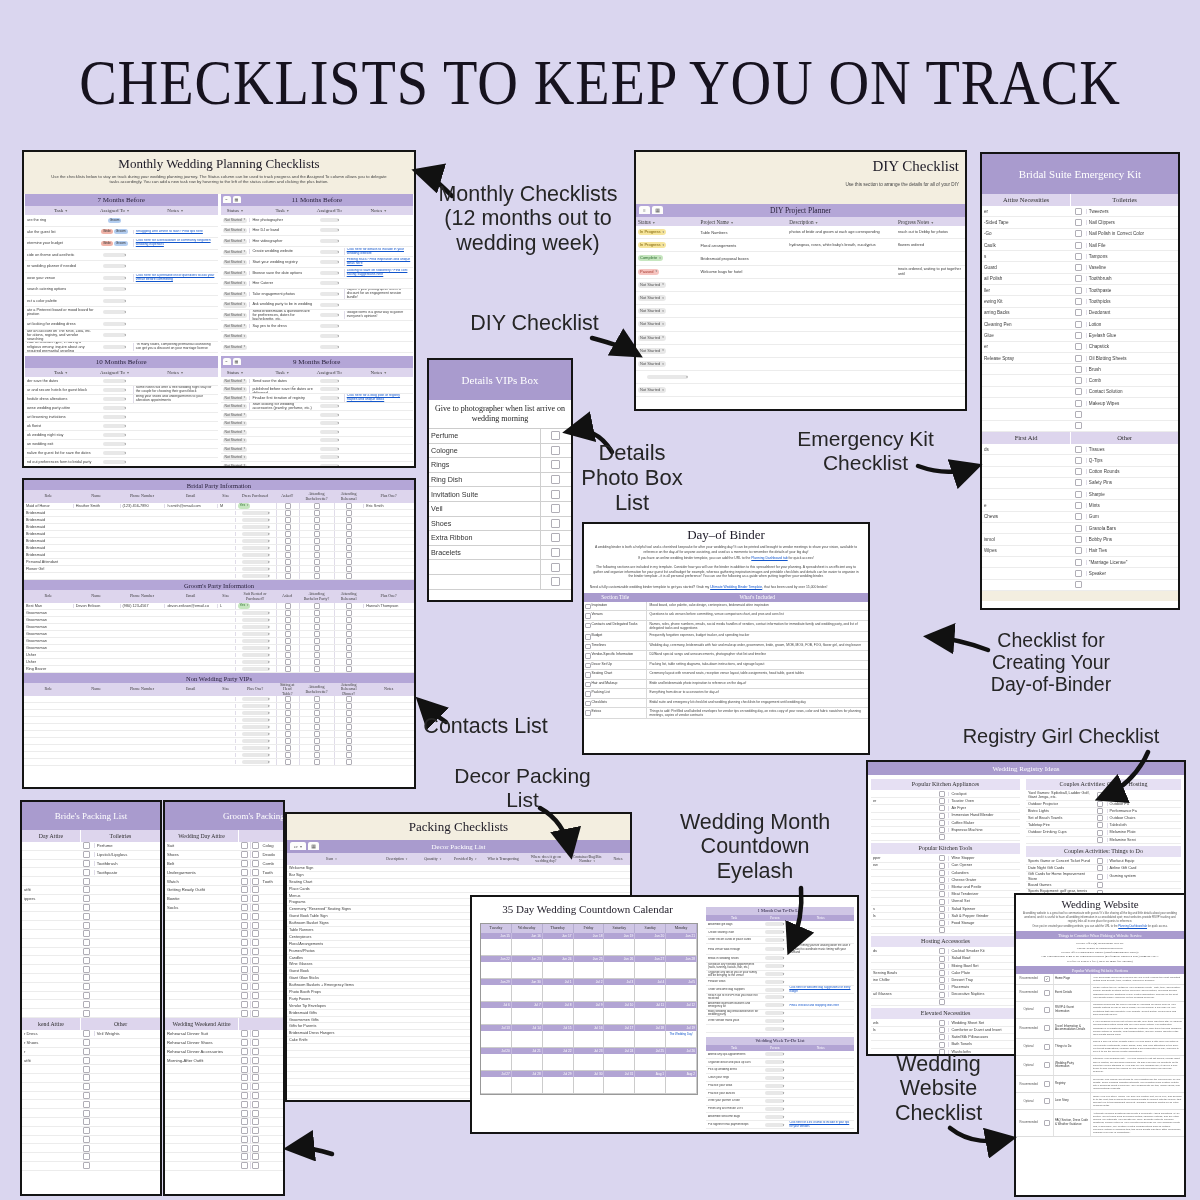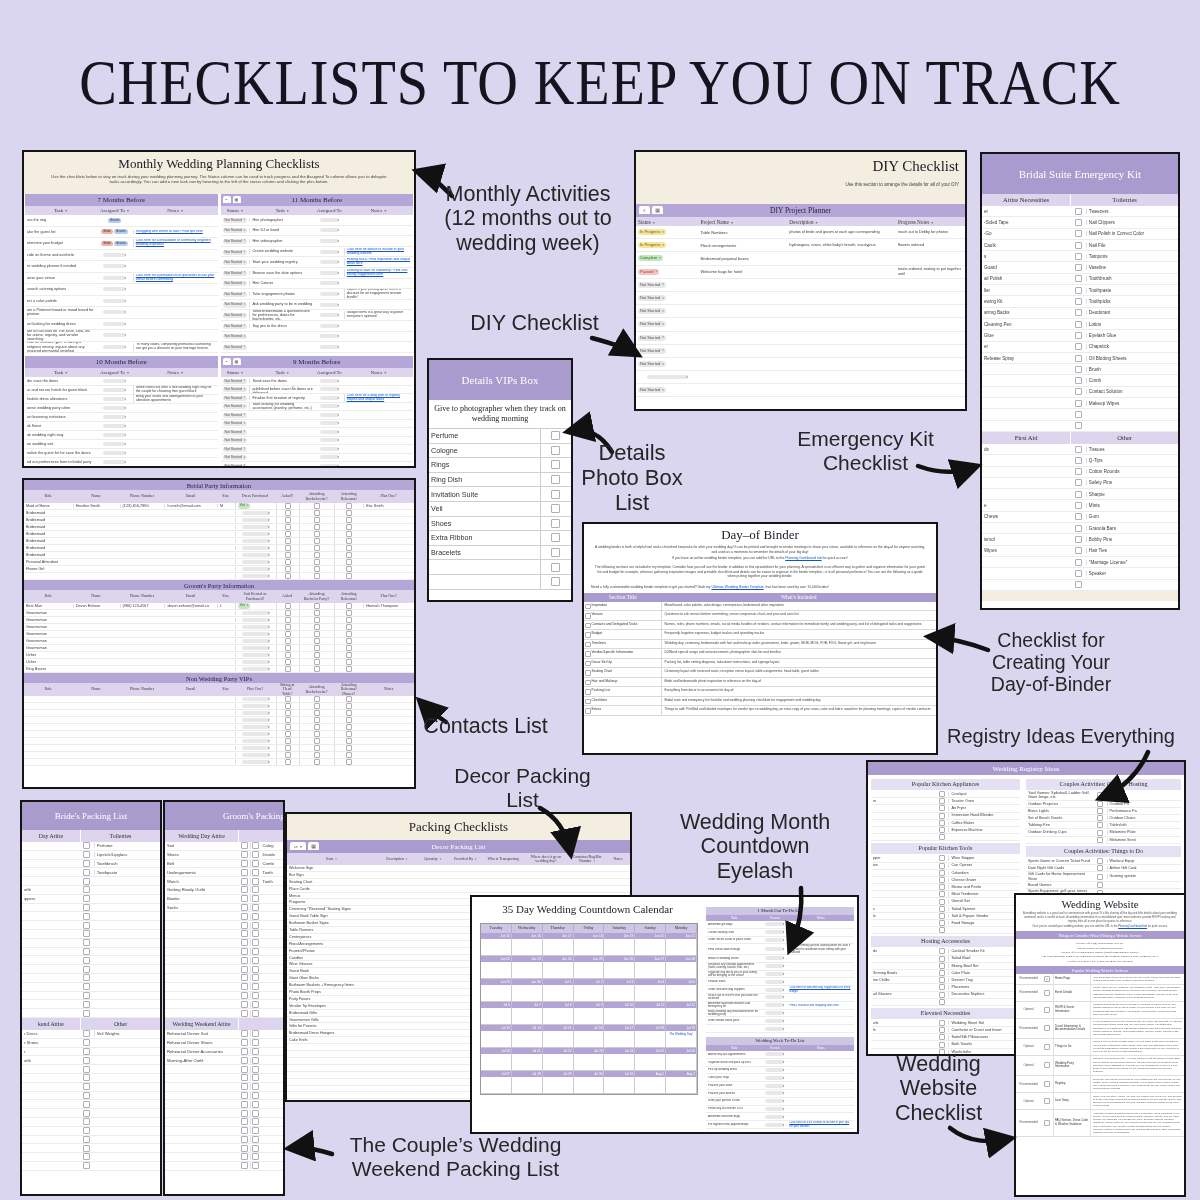--- a/index.html
+++ b/index.html
@@ -30,21 +30,21 @@
 #a-registry{left:930px;top:725px;width:262px;font-size:20px}
 #a-decor{left:440px;top:764px;width:165px;font-size:21px}
 #a-calendar{left:660px;top:810px;width:190px;font-size:21.5px}
 #a-website{left:876px;top:1052px;width:125px;font-size:21.5px}
 #a-couple{left:328px;top:1133px;width:255px;font-size:21px}
 #p-monthly{left:22px;top:150px;width:394px;height:318px}
 #p-diy{left:634px;top:150px;width:333px;height:261px}
 #p-emerg{left:980px;top:152px;width:200px;height:458px}
 #p-photo{left:427px;top:358px;width:146px;height:244px}
 #p-party{left:22px;top:478px;width:394px;height:311px}
-#p-binder{left:582px;top:522px;width:356px;height:233px}
+#p-binder{left:582px;top:522px;width:288px;height:233px}
 #p-registry{left:866px;top:760px;width:320px;height:296px}
 #p-bride{left:20px;top:800px;width:142px;height:396px}
 #p-groom{left:163px;top:800px;width:122px;height:396px}
 #p-pack{left:285px;top:812px;width:347px;height:290px}
 #p-cal{left:470px;top:895px;width:389px;height:239px}
 #p-web{left:1014px;top:893px;width:172px;height:304px}
 #arrows{position:absolute;left:0;top:0;width:1200px;height:1200px;pointer-events:none}
 .tabchip{background:#fdfdfb;border-radius:2px 2px 0 0;width:11px;height:8px;font-size:5px;color:#555;display:flex;align-items:center;justify-content:center;margin-right:2px}
 </style>
 </head>
@@ -876,21 +876,21 @@
         <div class="cell" style="width: 45%; font-size: 4.6px;"></div>
         <div style="width: 8%; display: flex;">
           <div class="cb" style="width: 5px; height: 5px;"></div>
         </div>
         <div class="cell vl" style="width: 47%; font-size: 4.6px;"></div>
       </div>
       <div class="cream" style="height: 10px;"></div>
     </div>
   <div class="sheet" id="p-photo">
       <div class="pbar white serif" style="height: 40px; font-size: 11px;">Details VIPs Box</div>
-      <div class="serif" style="font-size: 8px; text-align: center; padding: 4px 3px; line-height: 1.25; color: rgb(34, 34, 34); border-bottom: 1px solid rgb(204, 204, 204);">Give to photographer when they track on wedding morning</div>
+      <div class="serif" style="font-size: 8px; text-align: center; padding: 4px 3px; line-height: 1.25; color: rgb(34, 34, 34); border-bottom: 1px solid rgb(204, 204, 204);">Give to photographer when list arrive on wedding morning</div>
       <div class="frow" style="height: 14.6px; border-bottom: 1px solid rgb(207, 207, 207);">
         <div class="cell" style="width: 78%; font-size: 7.2px; color: rgb(51, 51, 51);">Perfume</div>
         <div style="flex: 1 1 0%; display: flex; border-left: 1px solid rgb(207, 207, 207); height: 100%; align-items: center;">
           <div class="cb" style="width: 7px; height: 7px;"></div>
         </div>
       </div>
       <div class="frow" style="height: 14.6px; border-bottom: 1px solid rgb(207, 207, 207);">
         <div class="cell" style="width: 78%; font-size: 7.2px; color: rgb(51, 51, 51);">Cologne</div>
         <div style="flex: 1 1 0%; display: flex; border-left: 1px solid rgb(207, 207, 207); height: 100%; align-items: center;">
           <div class="cb" style="width: 7px; height: 7px;"></div>
@@ -3564,21 +3564,21 @@
       <path d="M446,722 C434,714 427,708 422,703" marker-end="url(#ah)"></path>
       <path d="M1148,752 C1138,775 1120,790 1103,797" marker-end="url(#ah)"></path>
       <path d="M540,808 C560,819 567,836 570,851" marker-end="url(#ah)"></path>
       <path d="M801,888 C803,913 797,933 791,947" marker-end="url(#ah)"></path>
       <path d="M950,1128 C970,1144 992,1142 1008,1139" marker-end="url(#ah)"></path>
       <path d="M332,1154 C316,1149 302,1147 292,1148" marker-end="url(#ah)"></path>
     </g>
   </svg>
 
   <div class="ann" id="a-monthly">
-      <div>Monthly Activities</div>
+      <div>Monthly Checklists</div>
       <div>(12 months out to</div>
       <div>wedding week)</div>
     </div>
   <div class="ann" id="a-diy">
       <div>DIY Checklist</div>
     </div>
   <div class="ann" id="a-photobox">
       <div>Details</div>
       <div>Photo Box</div>
       <div>List</div>
@@ -3589,33 +3589,29 @@
     </div>
   <div class="ann" id="a-binder">
       <div>Checklist for</div>
       <div>Creating Your</div>
       <div>Day-of-Binder</div>
     </div>
   <div class="ann" id="a-contact">
       <div>Contacts List</div>
     </div>
   <div class="ann" id="a-registry">
-      <div>Registry Ideas Everything</div>
+      <div>Registry Girl Checklist</div>
     </div>
   <div class="ann" id="a-decor">
       <div>Decor Packing</div>
       <div>List</div>
     </div>
   <div class="ann" id="a-calendar">
       <div>Wedding Month</div>
       <div>Countdown</div>
       <div>Eyelash</div>
     </div>
   <div class="ann" id="a-website">
       <div>Wedding</div>
       <div>Website</div>
       <div>Checklist</div>
     </div>
-  <div class="ann" id="a-couple">
-      <div>The Couple’s Wedding</div>
-      <div>Weekend Packing List</div>
-    </div>
 </div>
 
 </body></html>

